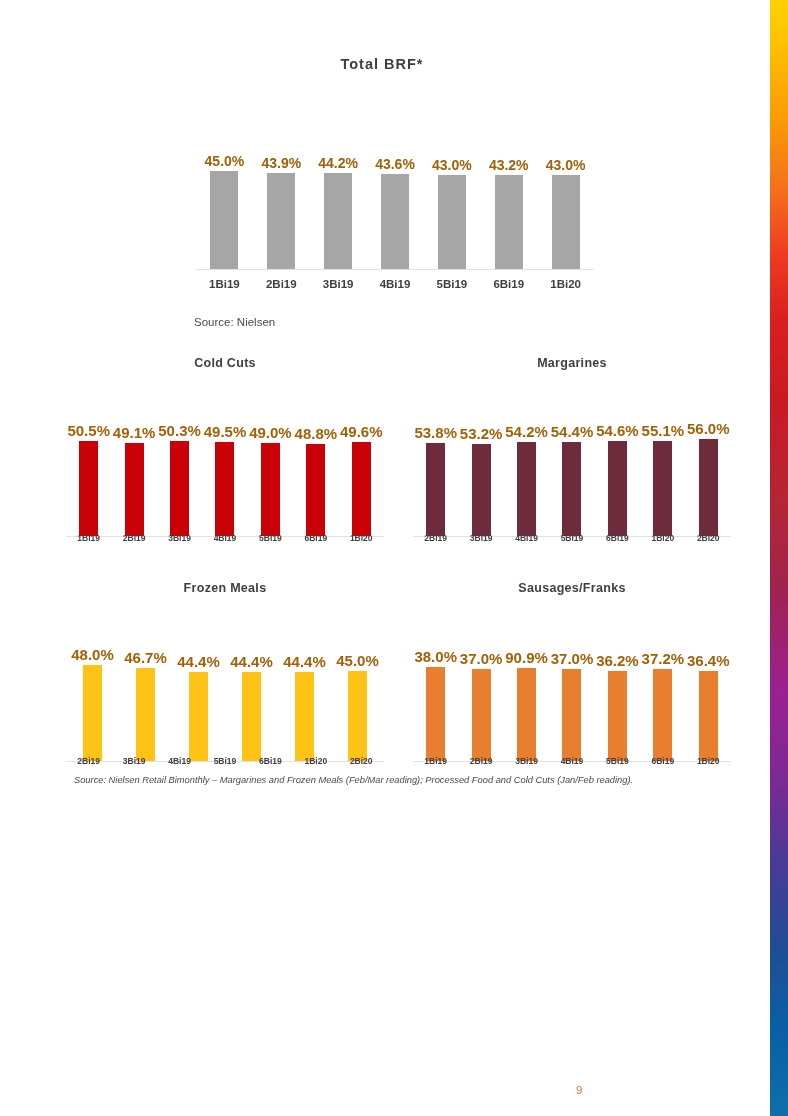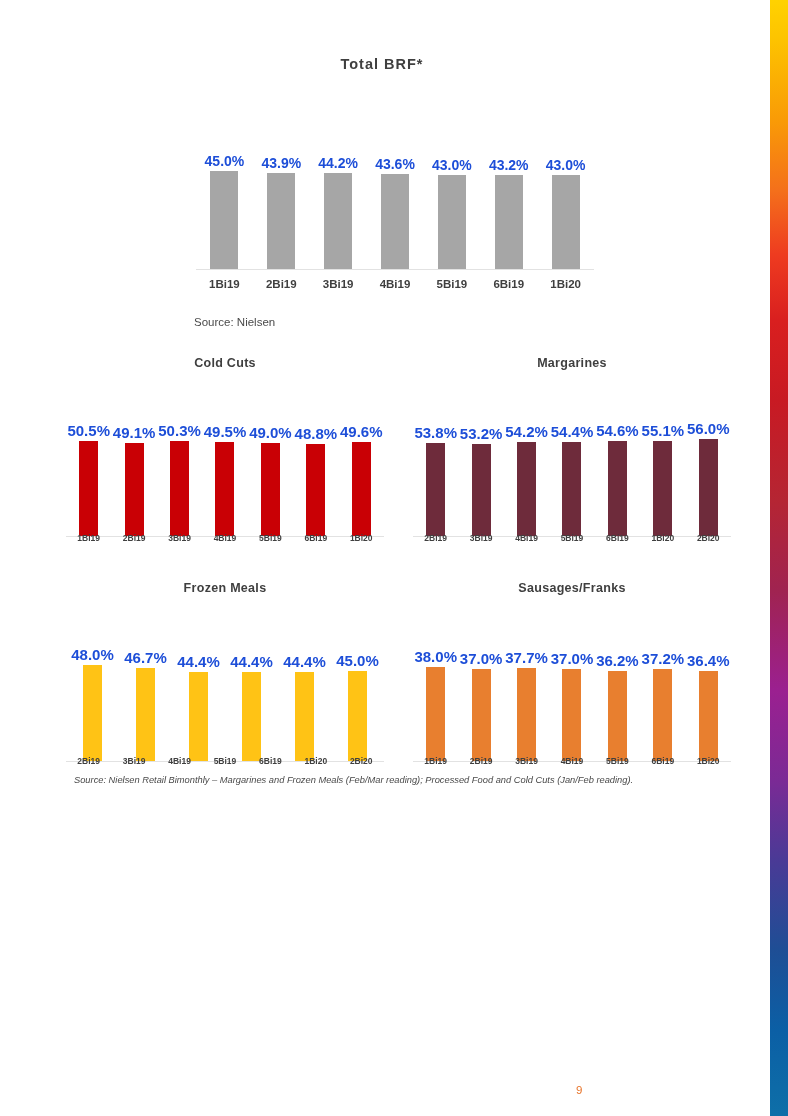--- a/index.html
+++ b/index.html
@@ -88,21 +88,21 @@
     justify-content: center;
   }
   .bar {
     width: 40%;
   }
   .bar-value {
     position: absolute;
     left: 0; right: 0;
     text-align: center;
     font-weight: bold;
-    color: #1d4ed8;
+    color: #a16207;
     white-space: nowrap;
   }
   .cat-row {
     position: absolute;
     left: 0; right: 0;
     display: flex;
   }
   .cat {
     flex: 1 1 0;
     text-align: center;
@@ -366,21 +366,21 @@
         <div class="bar-slot">
           <div class="bar" style="height: 90.4762%; background: rgb(232, 127, 47);"></div>
           <div class="bar-value" style="bottom: calc(90.4762% + 2px);">38.0%</div>
         </div>
         <div class="bar-slot">
           <div class="bar" style="height: 88.0952%; background: rgb(232, 127, 47);"></div>
           <div class="bar-value" style="bottom: calc(88.0952% + 2px);">37.0%</div>
         </div>
         <div class="bar-slot">
           <div class="bar" style="height: 89.7619%; background: rgb(232, 127, 47);"></div>
-          <div class="bar-value" style="bottom: calc(89.7619% + 2px);">37.7%</div>
+          <div class="bar-value" style="bottom: calc(89.7619% + 2px);">90.9%</div>
         </div>
         <div class="bar-slot">
           <div class="bar" style="height: 88.0952%; background: rgb(232, 127, 47);"></div>
           <div class="bar-value" style="bottom: calc(88.0952% + 2px);">37.0%</div>
         </div>
         <div class="bar-slot">
           <div class="bar" style="height: 86.1905%; background: rgb(232, 127, 47);"></div>
           <div class="bar-value" style="bottom: calc(86.1905% + 2px);">36.2%</div>
         </div>
         <div class="bar-slot">

